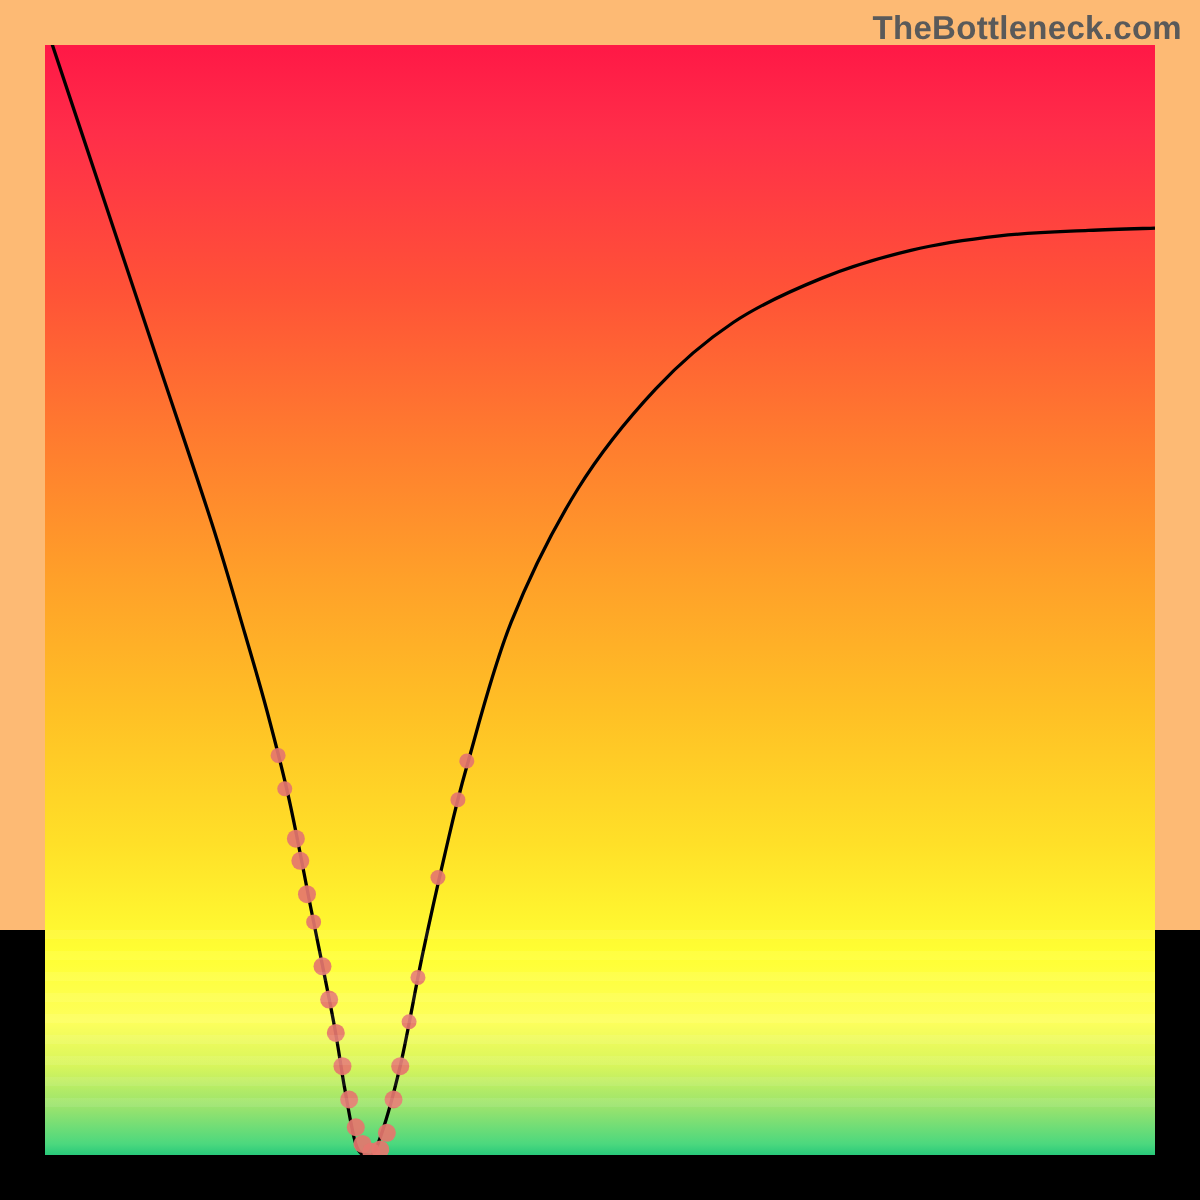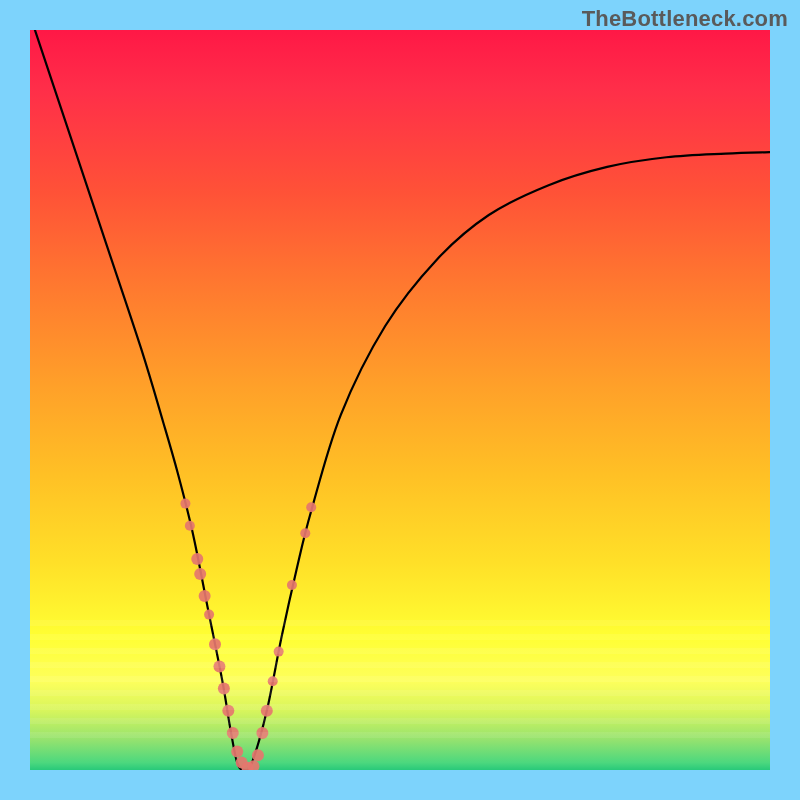--- a/index.html
+++ b/index.html
@@ -7,22 +7,22 @@
     padding: 0;
     width: 800px;
     height: 800px;
     overflow: hidden;
     background: #000;
     font-family: Arial, Helvetica, sans-serif;
   }
   .frame {
     position: relative;
     width: 800px;
-    height: 800px;
-    background: #7dd3fc;
+    height: 620px;
+    background: #fdba74;
   }
   .plot-area {
     position: absolute;
     left: 30px;
     top: 30px;
     width: 740px;
     height: 740px;
     
     background: linear-gradient(
       to bottom,

